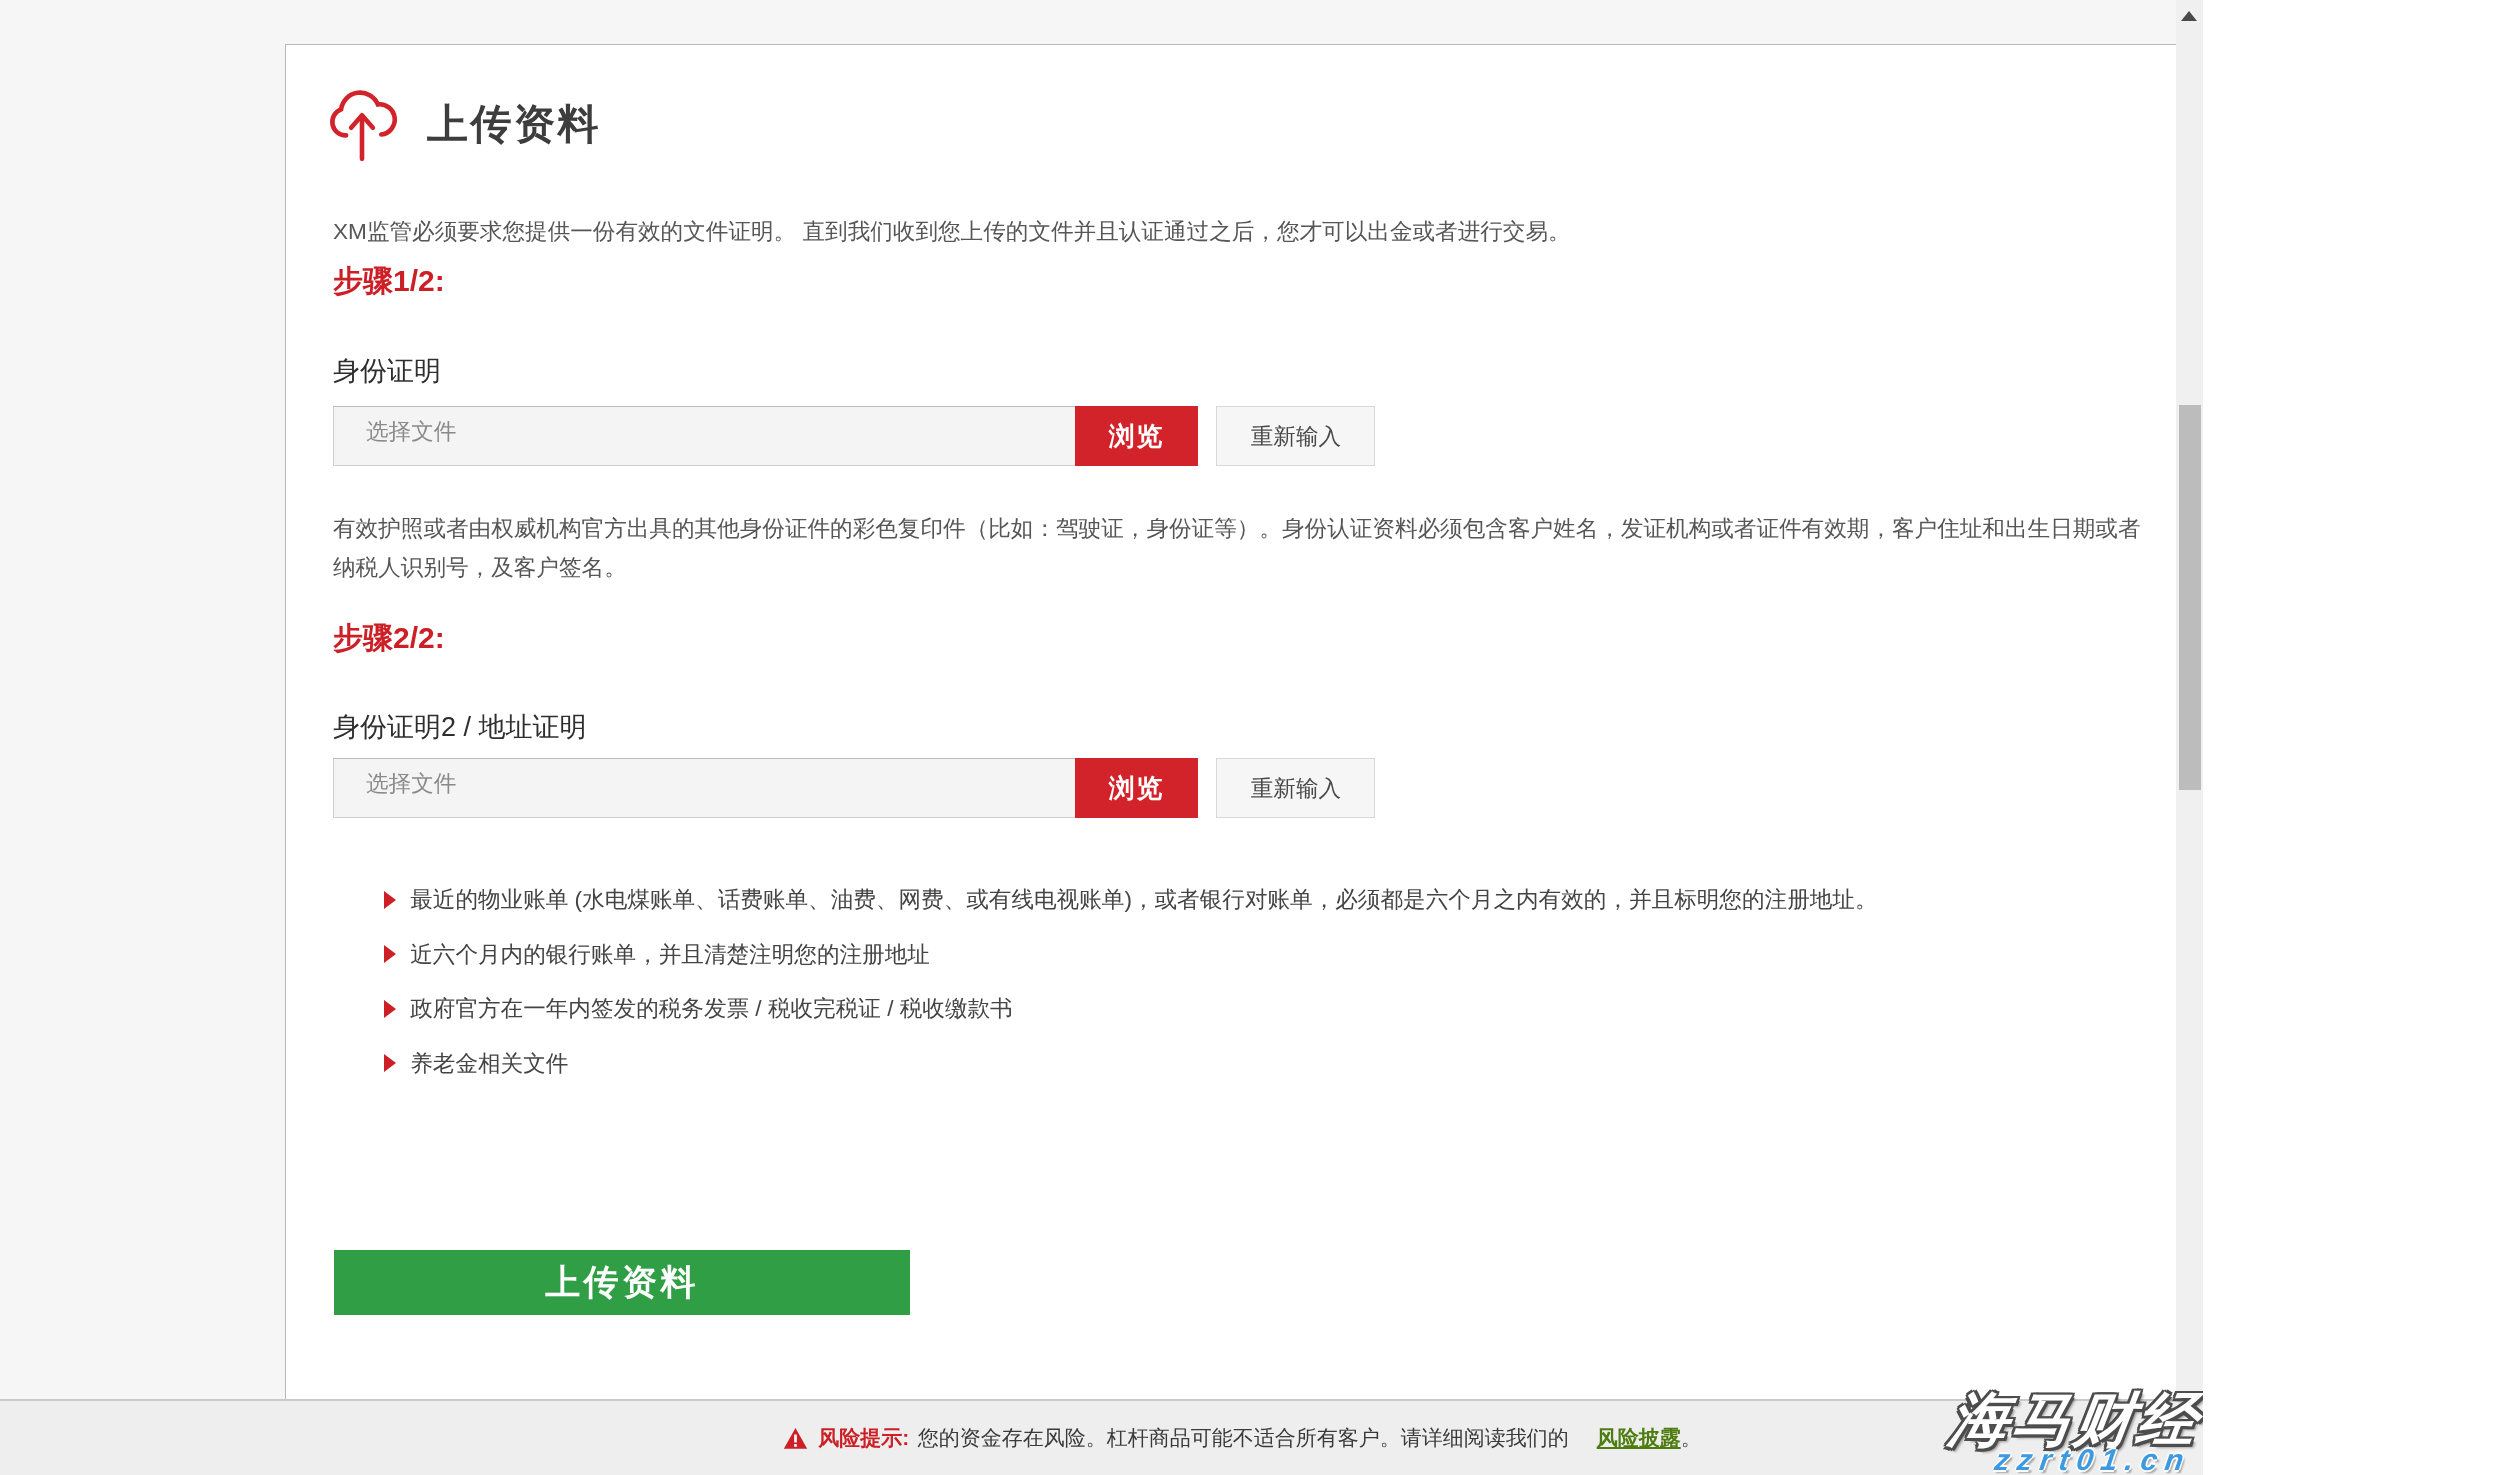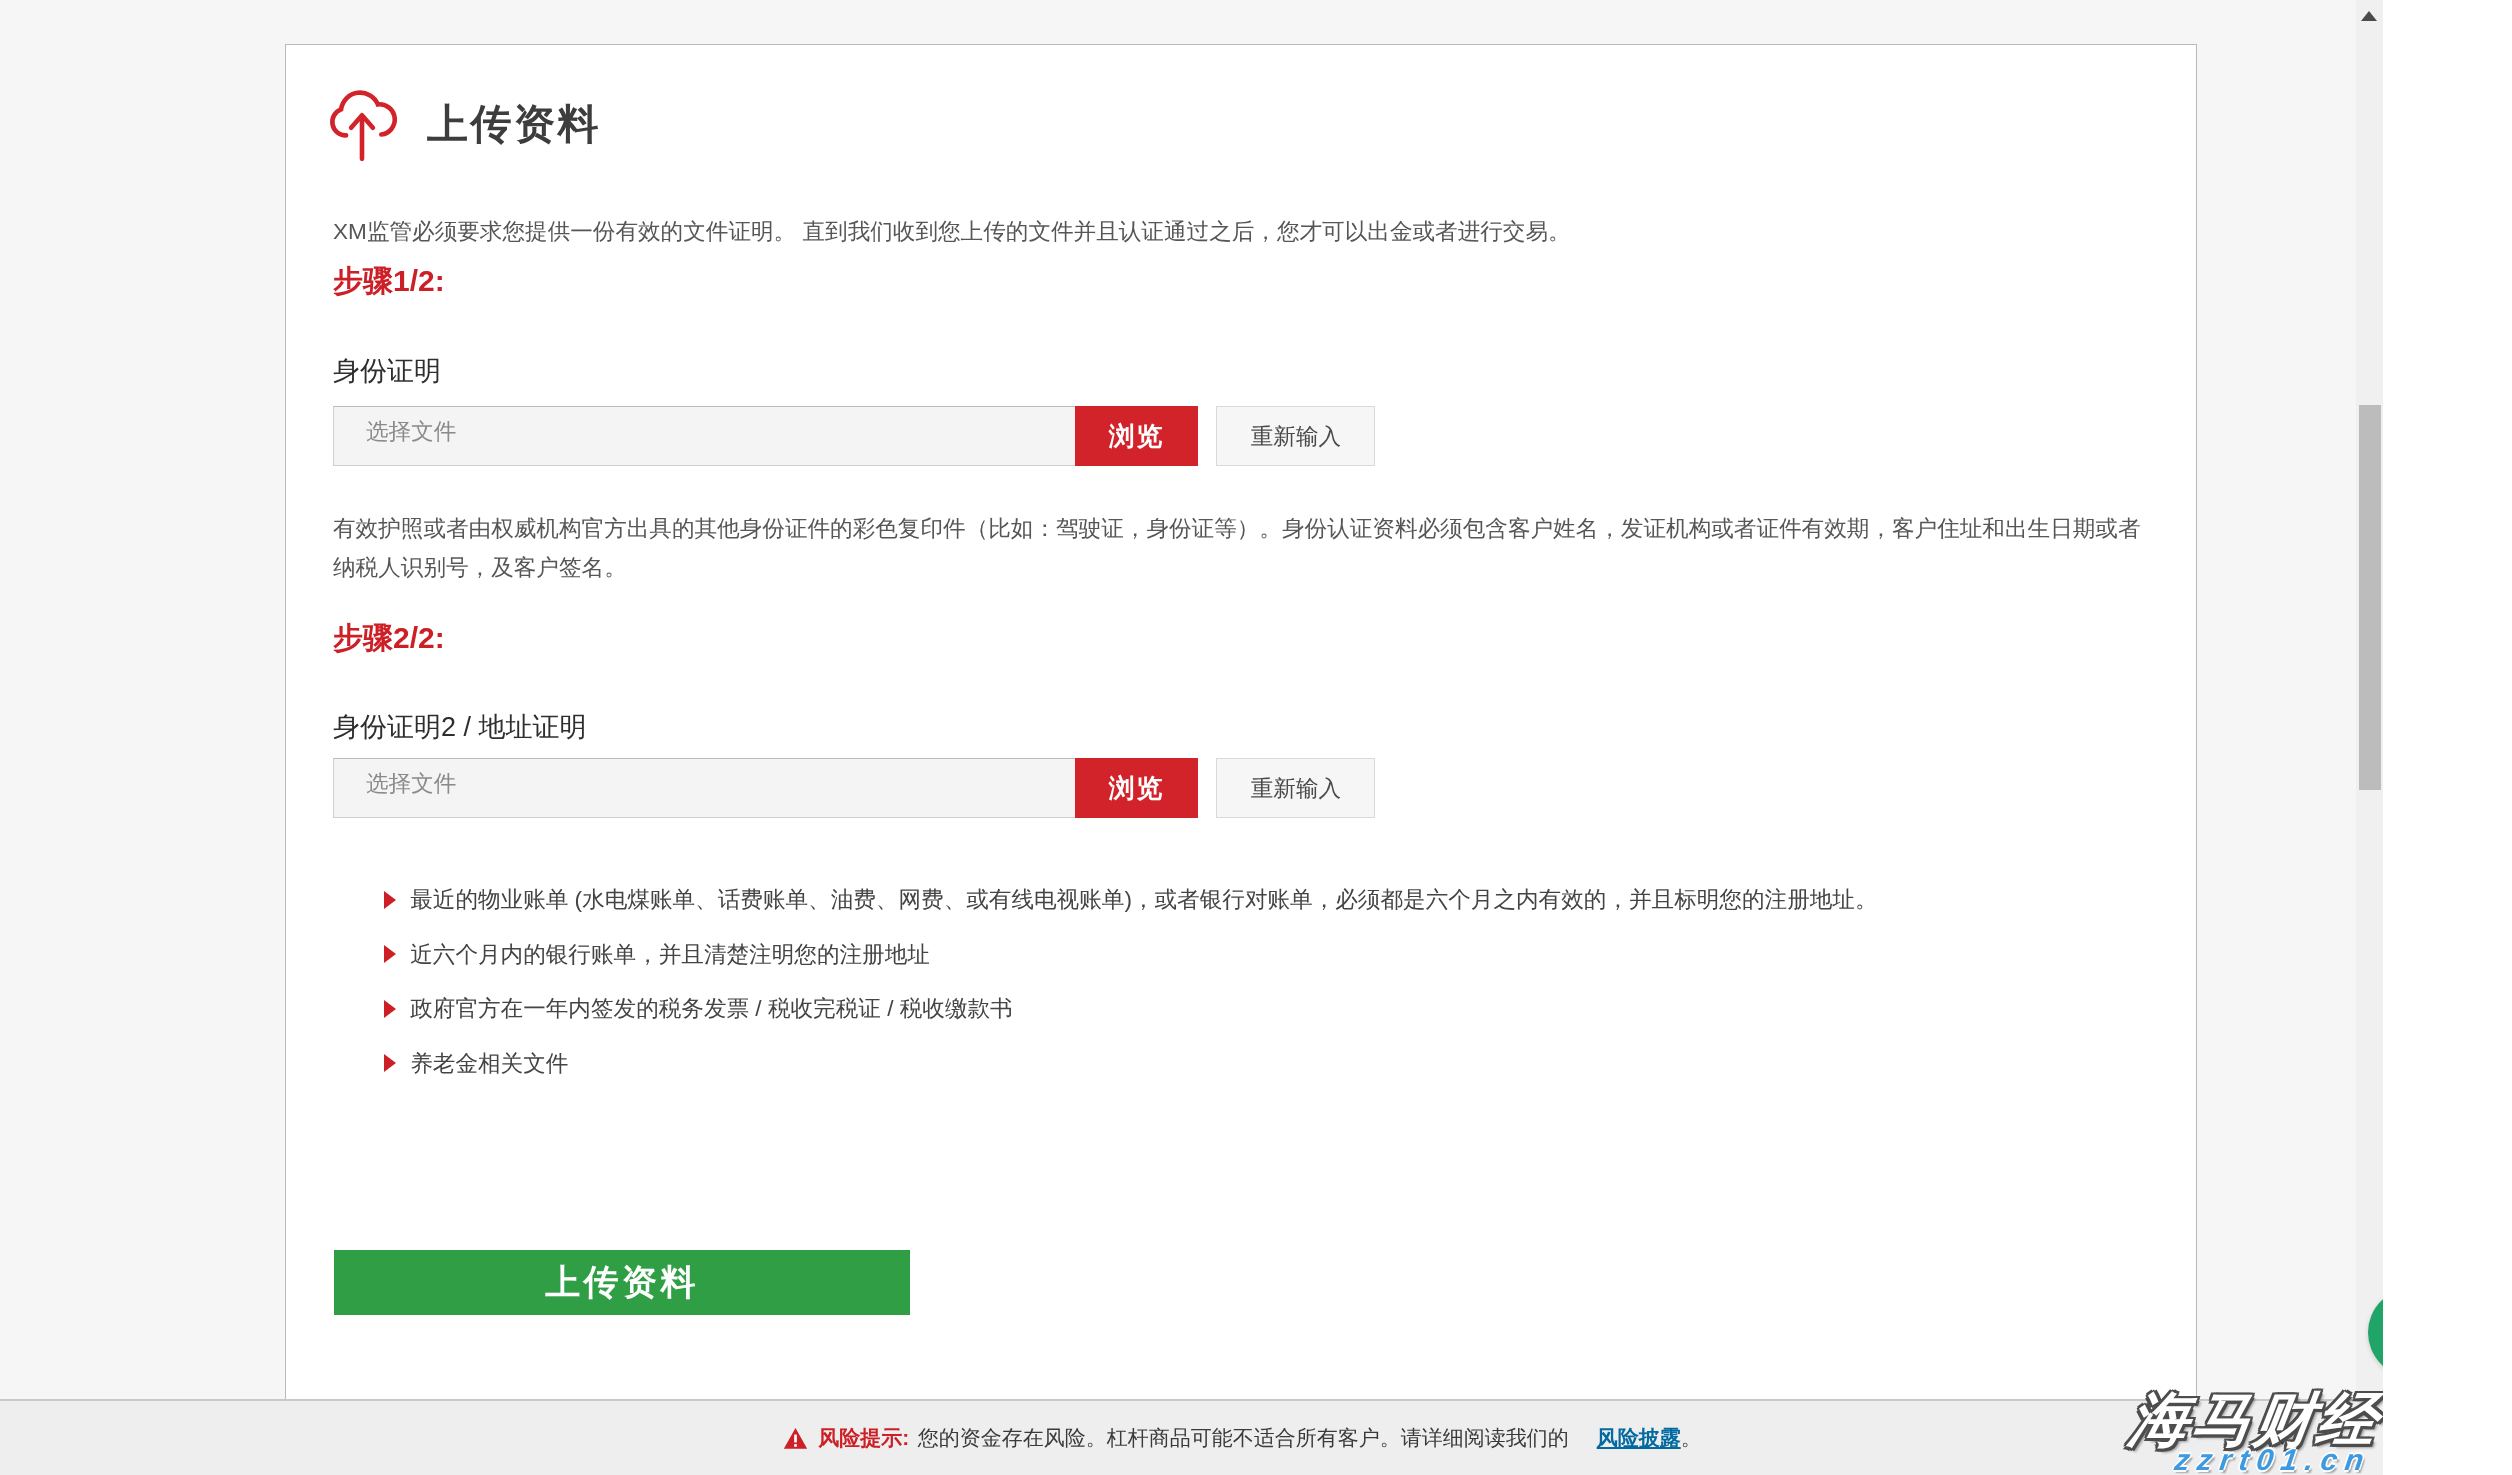--- a/index.html
+++ b/index.html
@@ -1,17 +1,17 @@
 <!DOCTYPE html>
 <html style="font-size:13.4px"><head>
 <meta charset="utf-8">
 <style>
   html,body{margin:0;padding:0;}
   body{font-family:"Liberation Sans","DejaVu Sans",sans-serif;}
-  #screen{position:relative;width:2383px;height:1475px;background:#f6f6f6;overflow:hidden;}
+  #screen{position:relative;width:2203px;height:1475px;background:#f6f6f6;overflow:hidden;}
 
   
   .card{position:absolute;left:285px;top:44px;width:1912px;height:1388px;
         background:#ffffff;border:1.7px solid #b9b9b9;border-bottom:none;box-sizing:border-box;z-index:1;}
 
   .upload-icon{position:absolute;left:40px;top:40px;width:72px;height:79px;}
   .page-title{position:absolute;left:141px;top:52px;font-size:41px;font-weight:bold;color:#3d3d3d;letter-spacing:2.5px;}
 
   .intro{position:absolute;left:47px;top:171px;font-size:22.6px;color:#565656;white-space:nowrap;}
 
@@ -50,21 +50,21 @@
   .submit-btn{position:absolute;left:48px;top:1205px;width:576px;height:65px;background:#2f9e44;
         border:none;color:#ffffff;font-size:35px;font-weight:bold;letter-spacing:3.4px;cursor:pointer;
         font-family:"Liberation Sans","DejaVu Sans",sans-serif;}
 
   
   .risk-bar{position:absolute;left:0;top:1399px;width:2485px;height:76px;background:#eeeeee;
         border-top:2.5px solid #c9c9c9;box-sizing:border-box;z-index:5;
         display:flex;align-items:center;justify-content:center;font-size:21px;color:#3a3a3a;}
   .warn-icon{display:inline-block;margin-right:10px;line-height:0;}
   .risk-label{color:#cc1f26;font-weight:bold;margin-right:8.4px;}
-  .risk-link{font-weight:bold;text-decoration:underline;cursor:pointer;color:#0369a1;margin-left:28px;}
+  .risk-link{font-weight:bold;text-decoration:underline;cursor:pointer;color:#4d7c0f;margin-left:28px;}
   .risk-close{position:absolute;left:2263px;top:1417px;font-size:30px;color:#3c3c3c;
         cursor:pointer;z-index:6;line-height:39px;}
 
   
   .help-btn{position:absolute;left:2368px;top:1288px;width:89px;height:89px;border-radius:50%;
         background:#21a467;z-index:30;cursor:pointer;display:flex;align-items:center;justify-content:center;
         box-shadow:0 1.7px 5px rgba(0,0,0,0.15);}
 
   
   .scroll-track{position:absolute;right:0;top:0;width:27px;height:1475px;background:#f0f0f0;z-index:10;}

